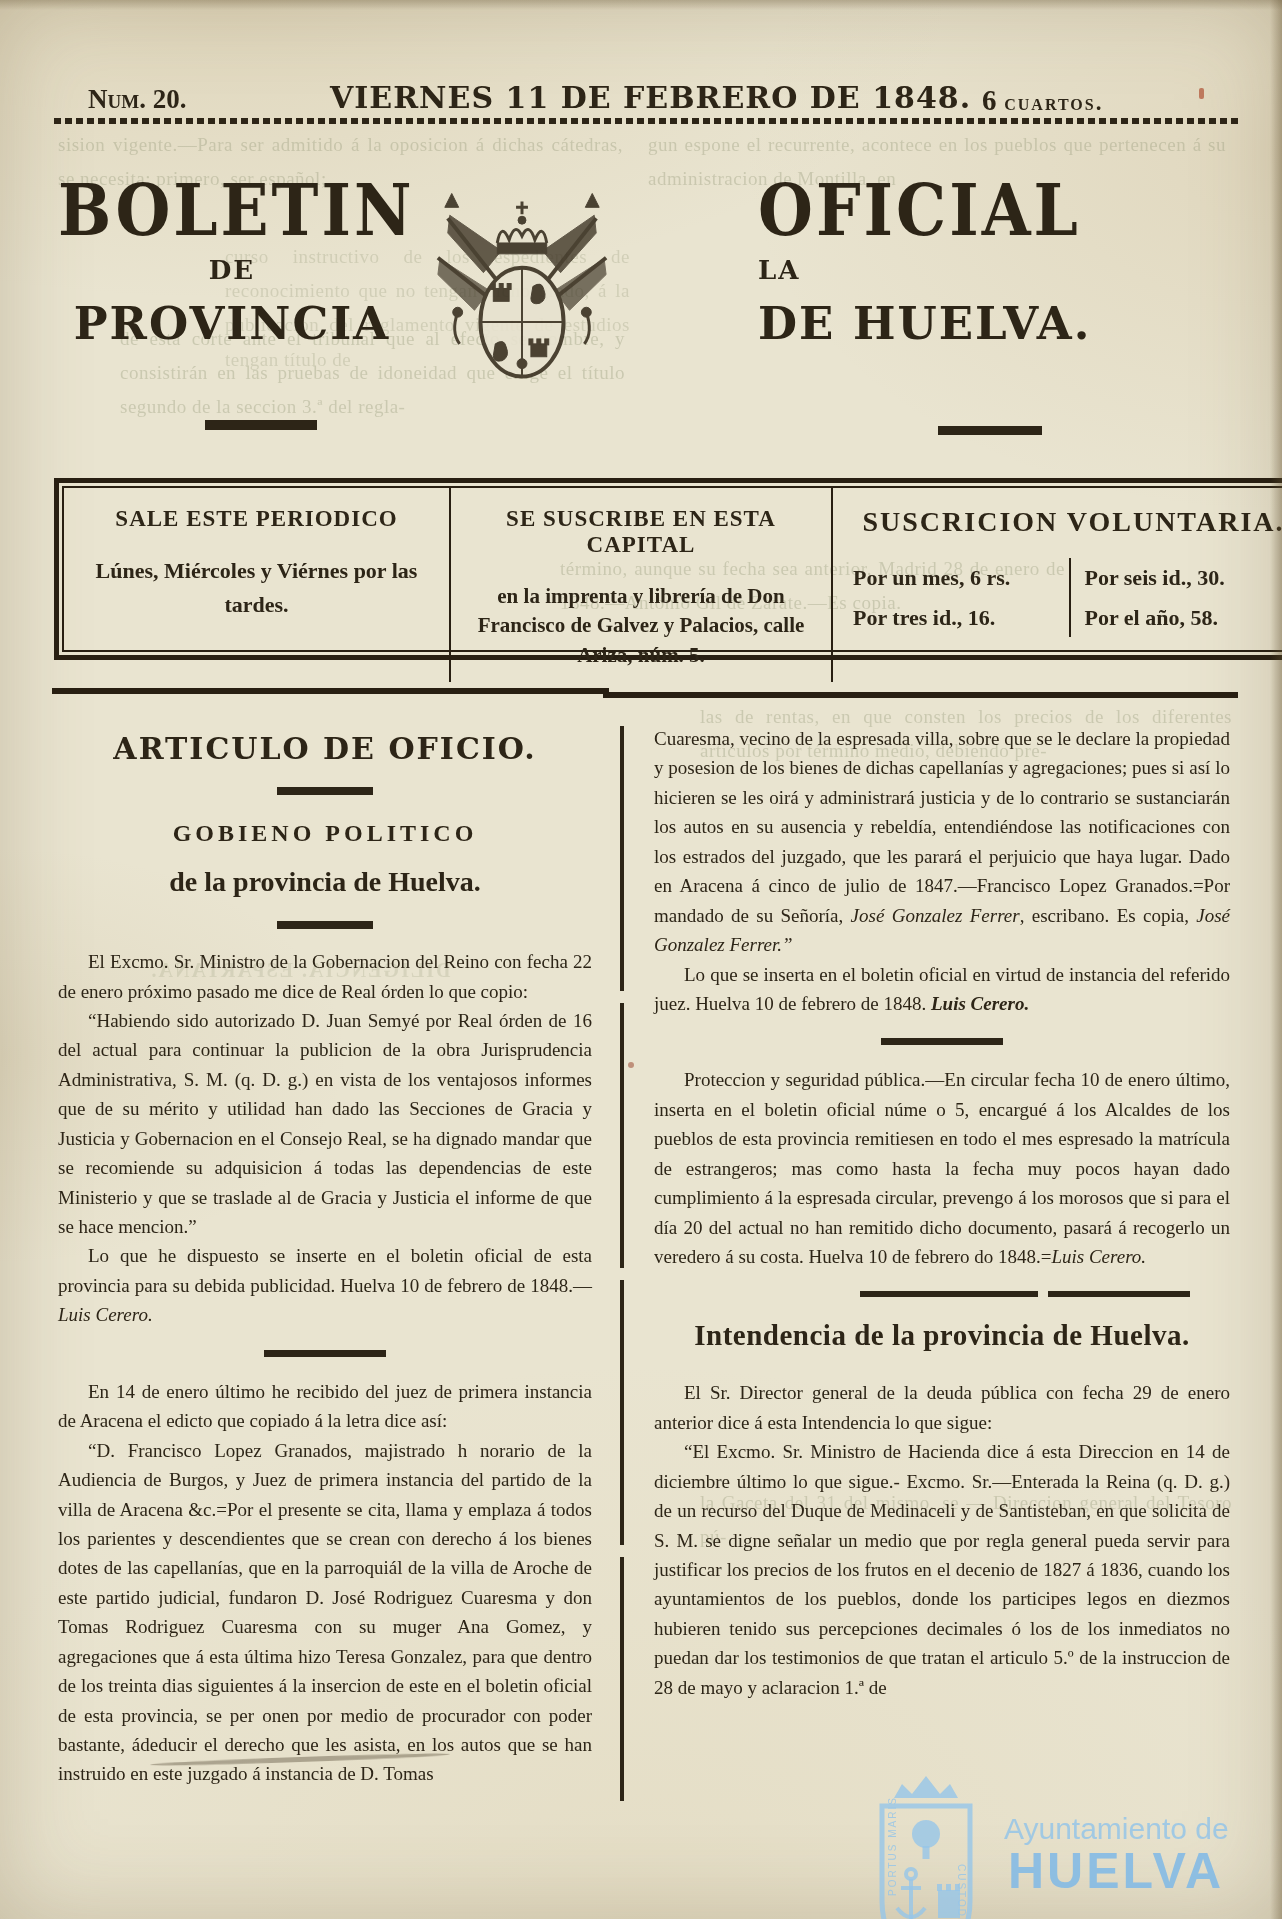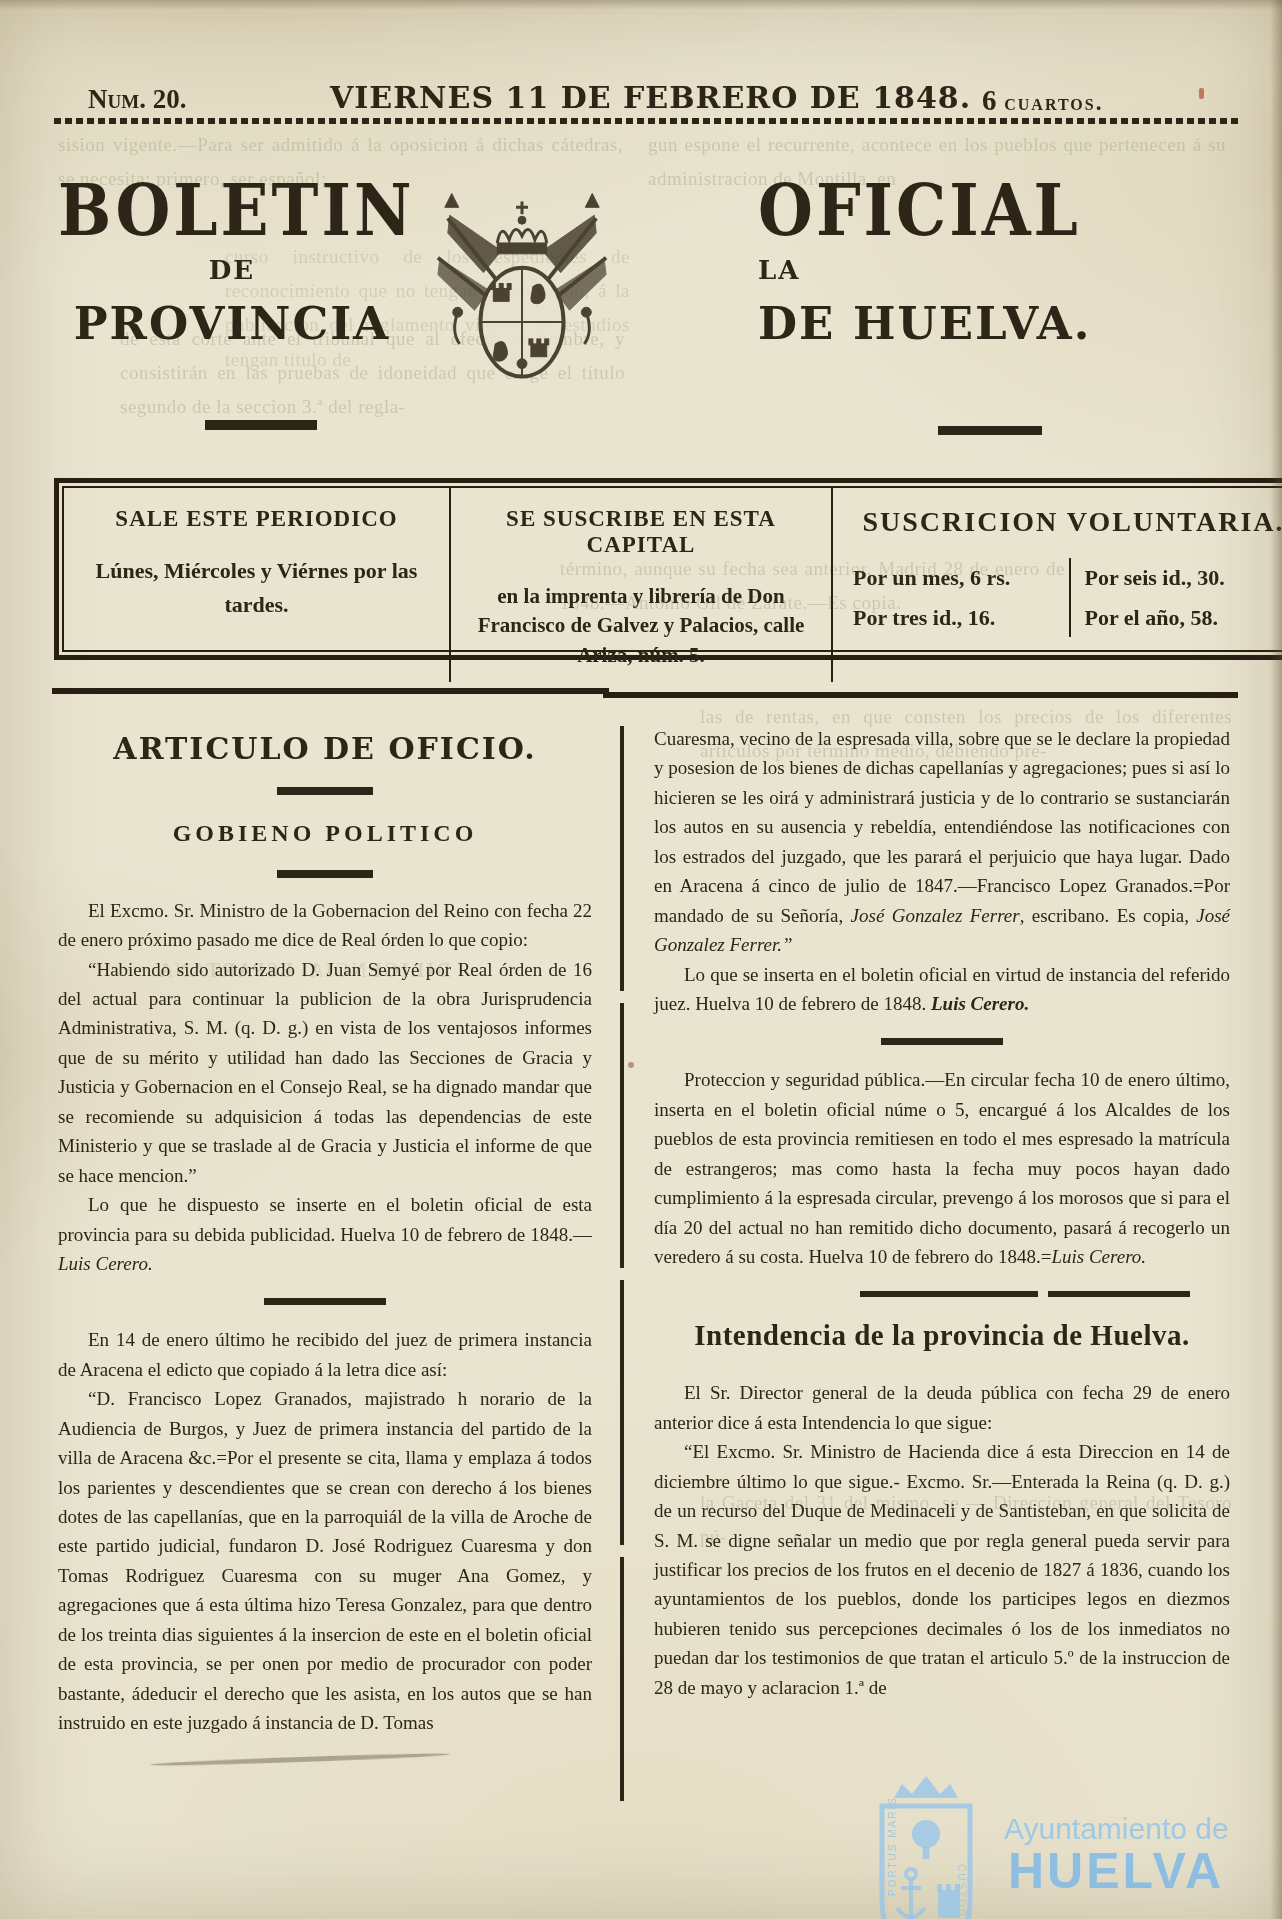--- a/index.html
+++ b/index.html
@@ -190,20 +190,21 @@
     </div>
   </div>
 
   <div class="mainrule"></div>
 
   <div class="cols">
     <div class="col left">
       <div class="art-title">ARTICULO DE OFICIO.</div>
       <div class="thickrule"></div>
       <div class="dept1">GOBIENO POLITICO</div>
+      <div class="dept2">de la provincia de Huelva.</div>
       <div class="thickrule" style="margin-top:18px;"></div>
       <p class="firstp">El Excmo. Sr. Ministro de la Gobernacion del Reino con fecha 22 de enero próximo pasado me dice de Real órden lo que copio:</p>
       <p>“Habiendo sido autorizado D. Juan Semyé por Real órden de 16 del actual para continuar la publicion de la obra Jurisprudencia Administrativa, S. M. (q. D. g.) en vista de los ventajosos informes que de su mérito y utilidad han dado las Secciones de Gracia y Justicia y Gobernacion en el Consejo Real, se ha dignado mandar que se recomiende su adquisicion á todas las dependencias de este Ministerio y que se traslade al de Gracia y Justicia el informe de que se hace mencion.”</p>
       <p><span>Lo que he dispuesto se inserte en el boletin oficial de esta provincia para su debida publicidad. Huelva 10 de febrero de 1848.—</span><span class="it">Luis Cerero.</span></p>
       <div class="midrule"></div>
       <p>En 14 de enero último he recibido del juez de primera instancia de Aracena el edicto que copiado á la letra dice así:</p>
       <p>“D. Francisco Lopez Granados, majistrado h norario de la Audiencia de Burgos, y Juez de primera instancia del partido de la villa de Aracena &amp;c.=Por el presente se cita, llama y emplaza á todos los parientes y descendientes que se crean con derecho á los bienes dotes de las capellanías, que en la parroquiál de la villa de Aroche de este partido judicial, fundaron D. José Rodriguez Cuaresma y don Tomas Rodriguez Cuaresma con su muger Ana Gomez, y agregaciones que á esta última hizo Teresa Gonzalez, para que dentro de los treinta dias siguientes á la insercion de este en el boletin oficial de esta provincia, se per onen por medio de procurador con poder bastante, ádeducir el derecho que les asista, en los autos que se han instruido en este juzgado á instancia de D. Tomas</p>
     </div>
 
     <div class="divider"></div>

